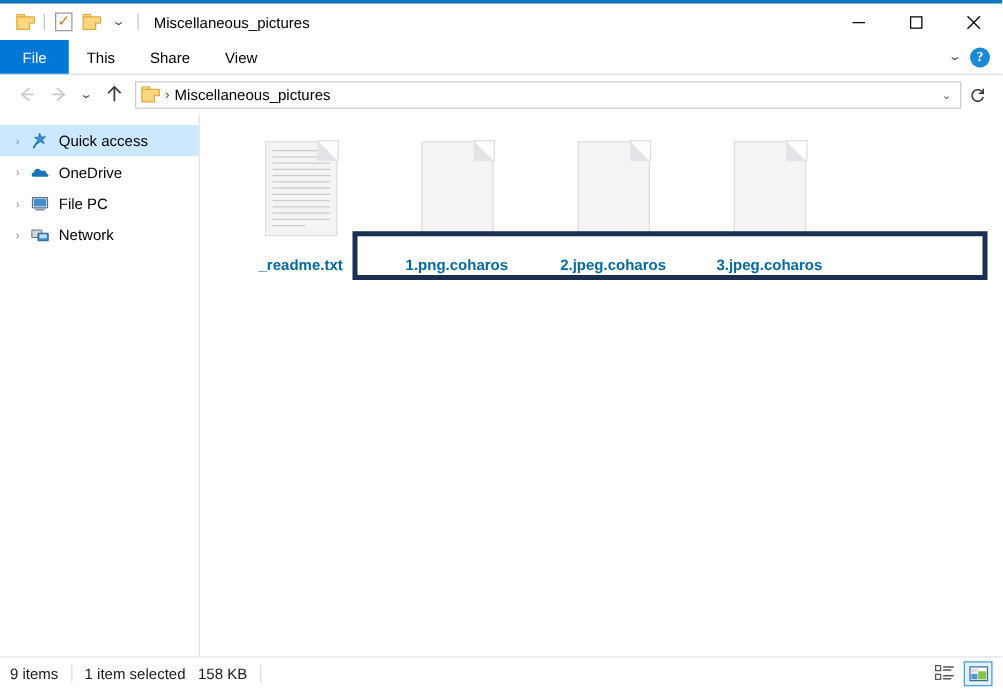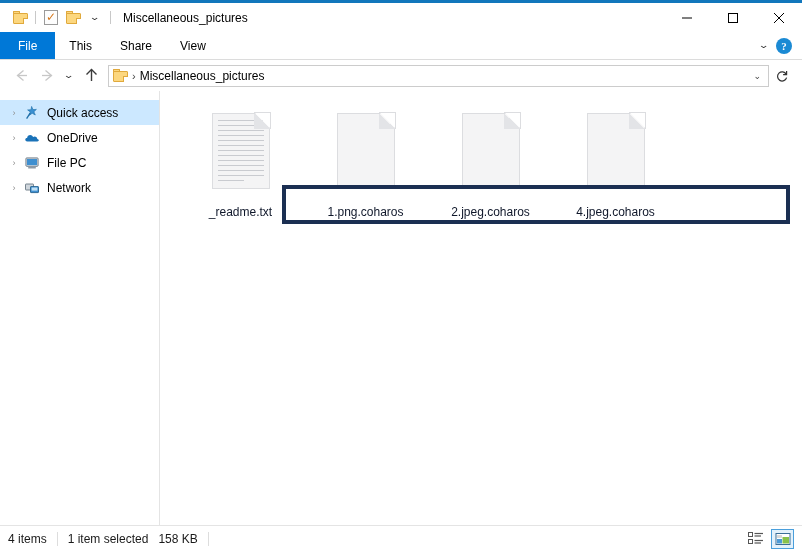--- a/index.html
+++ b/index.html
@@ -340,24 +340,25 @@
   .tile .iconwrap {
     width: 96px;
     height: 96px;
     display: flex;
     align-items: center;
     justify-content: center;
   }
   .tile.selected .iconwrap { background: #dcdcdc; }
   .tile .fname {
     font-size: 12px;
-    color: #0f172a;
+    color: #0369a1;
     margin-top: 5px;
     white-space: nowrap;
     padding: 1px 3px;
+    font-weight: bold;
   }
   .tile.selected .fname { background: #dcdcdc; }
 
   
   .doc {
     position: relative;
     width: 58px;
     height: 76px;
   }
   .doc .page {
@@ -663,33 +664,33 @@
         </div>
 
         <div class="tile">
           <div class="iconwrap">
             <div class="doc">
               <div class="page"></div>
                 <div class="corner"></div>
                 <div class="corner-edge"></div>
             </div>
           </div>
-          <div class="fname">4.jpeg.coharos</div>
+          <div class="fname">3.jpeg.coharos</div>
         </div>
 
 
       </div>
 
       <div class="highlight-rect" style="left:122px; top:94px; width:508px; height:39px;"></div>
     </div>
 
   </div>
 
   <div class="statusbar">
-    <span class="st-text">4 items</span>
+    <span class="st-text">9 items</span>
     <span class="st-sep"></span>
     <span class="st-text">1 item selected</span>
     <span class="st-text">158 KB</span>
     <span class="st-sep"></span>
 
     <div class="viewbtns">
       <div class="vbtn">
         <svg width="16" height="14" viewBox="0 0 16 14">
           <rect x="0.5" y="0.5" width="4" height="4" fill="none" stroke="#555" stroke-width="1"></rect>
           <rect x="0.5" y="7.5" width="4" height="4" fill="none" stroke="#555" stroke-width="1"></rect>

